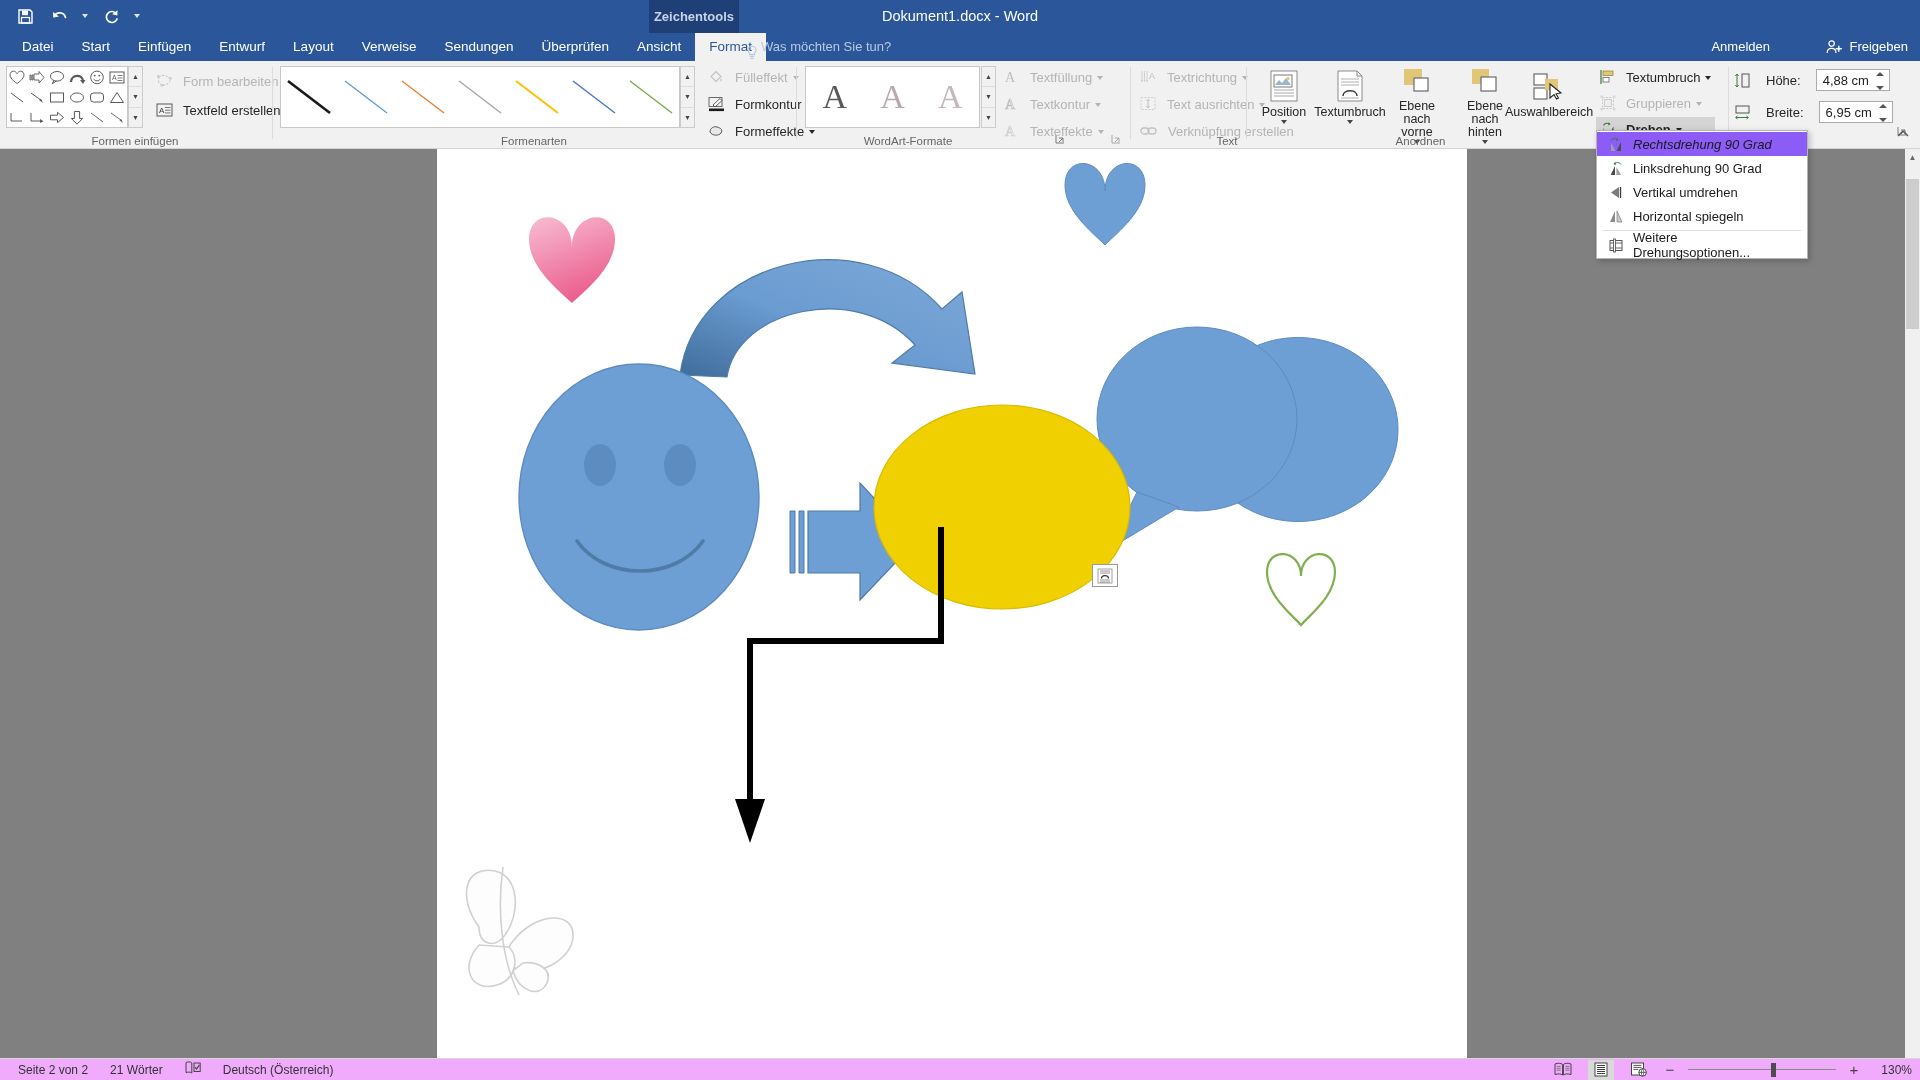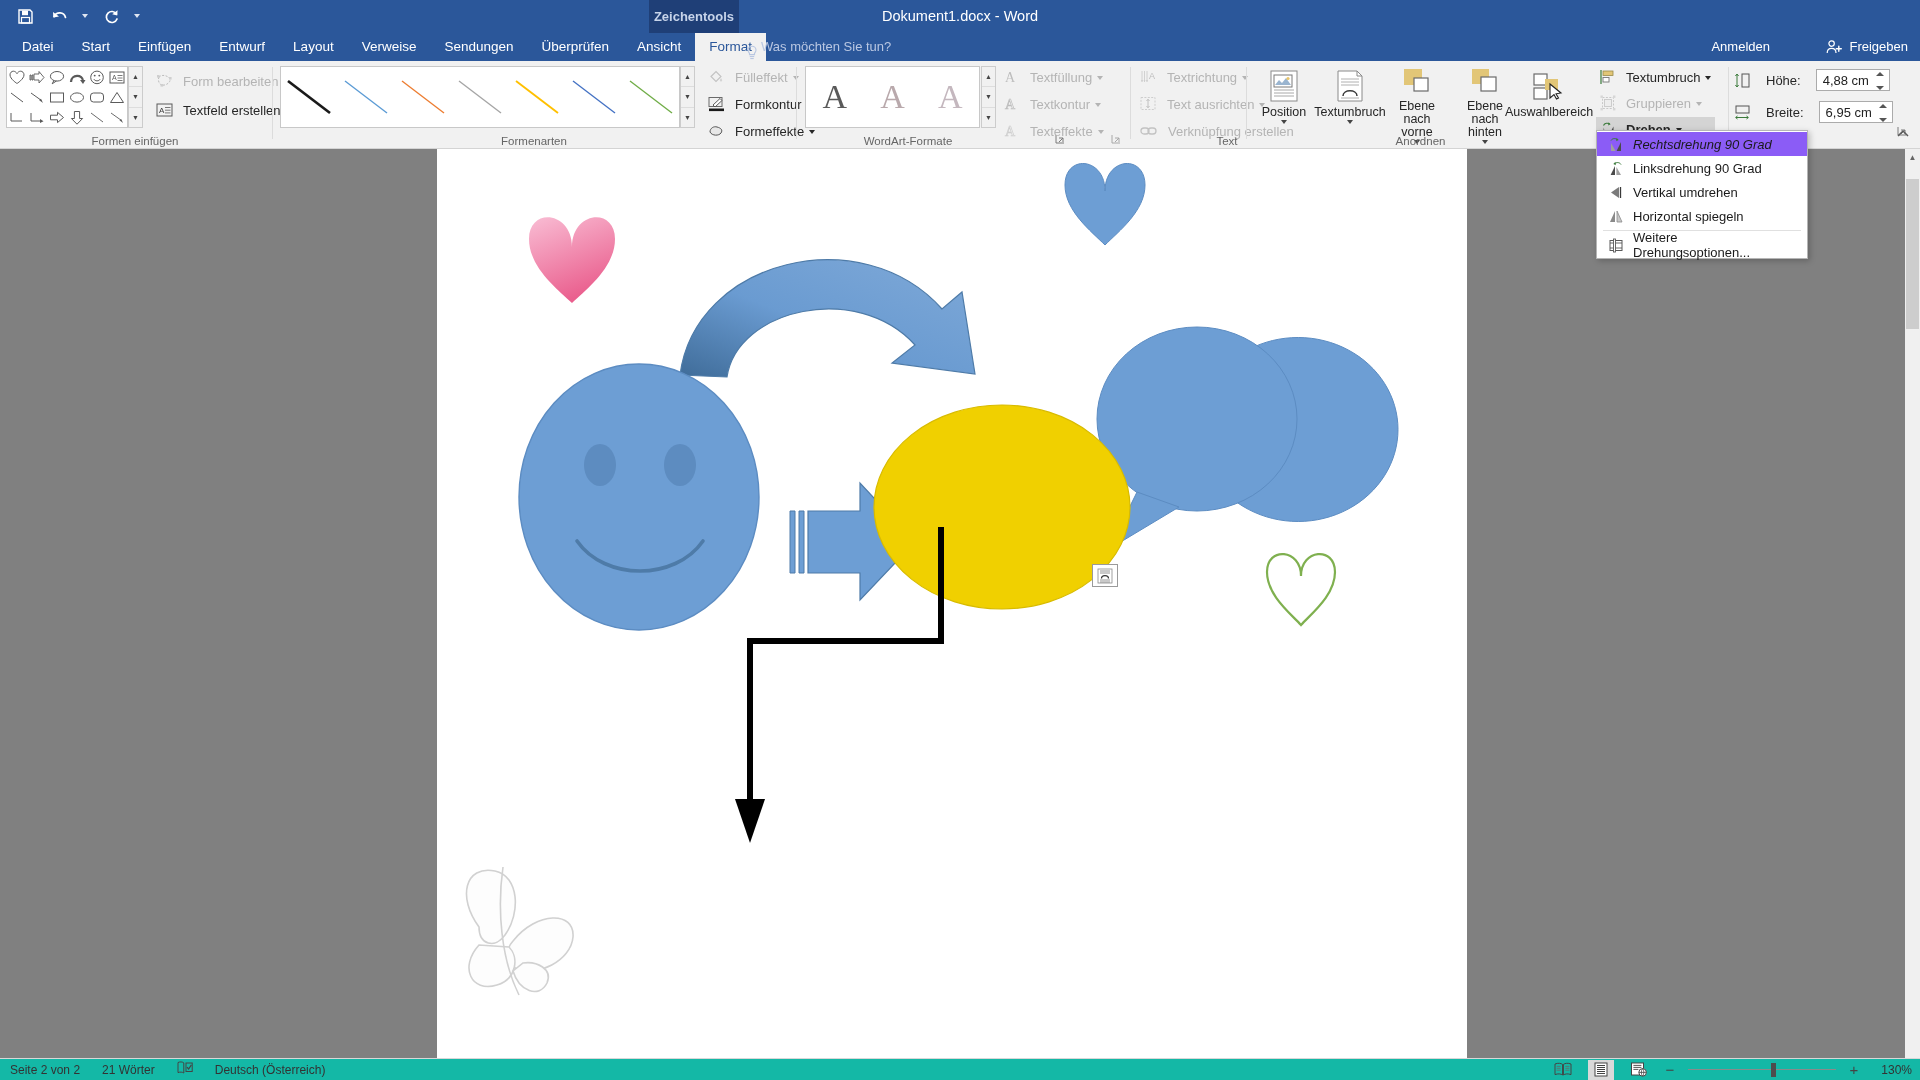--- a/index.html
+++ b/index.html
@@ -179,22 +179,22 @@
   
   .anchor-ico {
     position:absolute; left:1094px; top:568px; width:26px; height:23px;
     background:#ffffff; border:1px solid #9a9a9a;
     display:flex; align-items:center; justify-content:center;
   }
 
   
   .statusbar {
     position:absolute; left:0; bottom:0; width:1920px; height:22px;
-    background:#14b8a6; border-top:1px solid #d8d8d8;
-    display:flex; align-items:center; font-size:12px; color:#333333;
+    background:#f0abfc; border-top:1px solid #d8d8d8;
+    display:flex; align-items:center; font-size:12px; color:#333333;padding-left:8px;
   }
   .sb-left { display:flex; align-items:center; gap:22px; padding-left:10px; }
   .sb-right { position:absolute; right:8px; display:flex; align-items:center; gap:12px; }
   .view-btn { width:26px; height:20px; display:flex; align-items:center; justify-content:center; cursor:default; }
   .view-btn.active { background:#d9d9d9; }
   .zoom-slider { position:relative; width:148px; height:16px; display:flex; align-items:center; }
   .zoom-track { position:absolute; left:0; right:0; height:1px; background:#8a8a8a; }
   .zoom-thumb { position:absolute; left:83px; width:5px; height:14px; background:#4d4d4d; }
   .zm-sign { font-size:15px; color:#444; width:12px; text-align:center; cursor:default; }
   .zoom-pct { width:40px; text-align:right; font-size:12px; }

